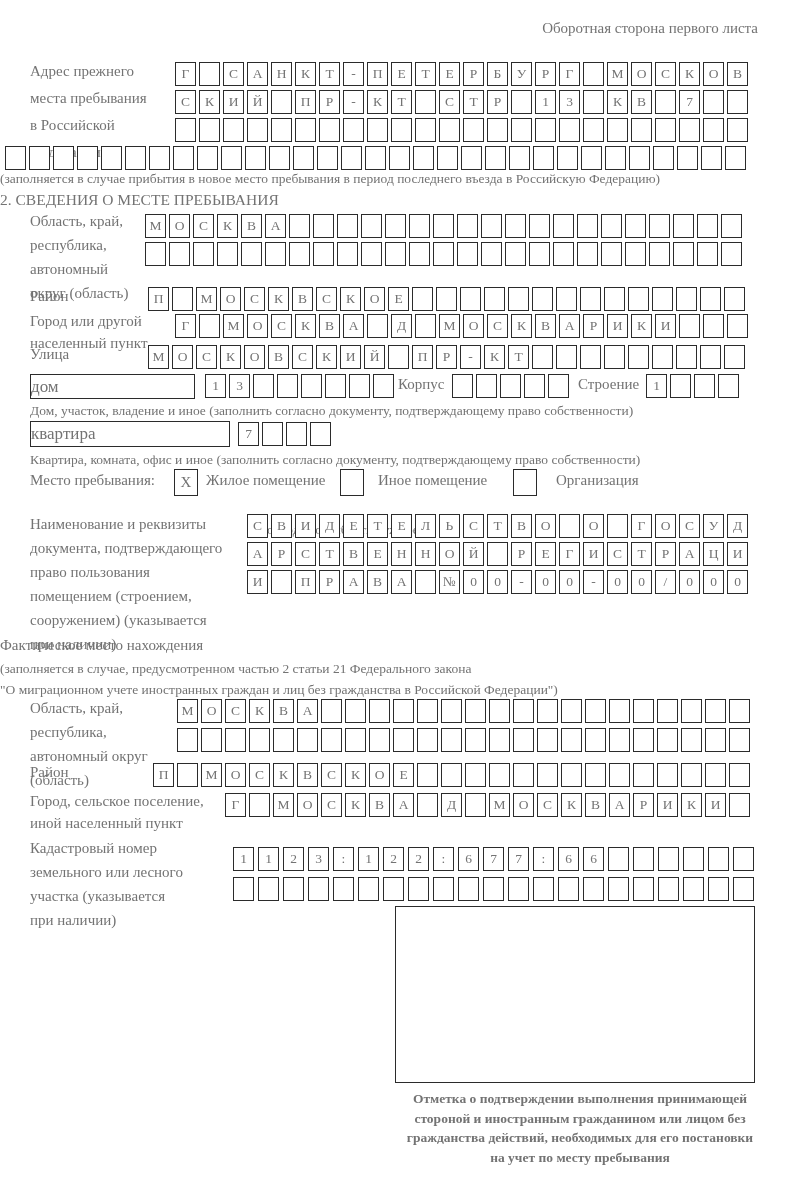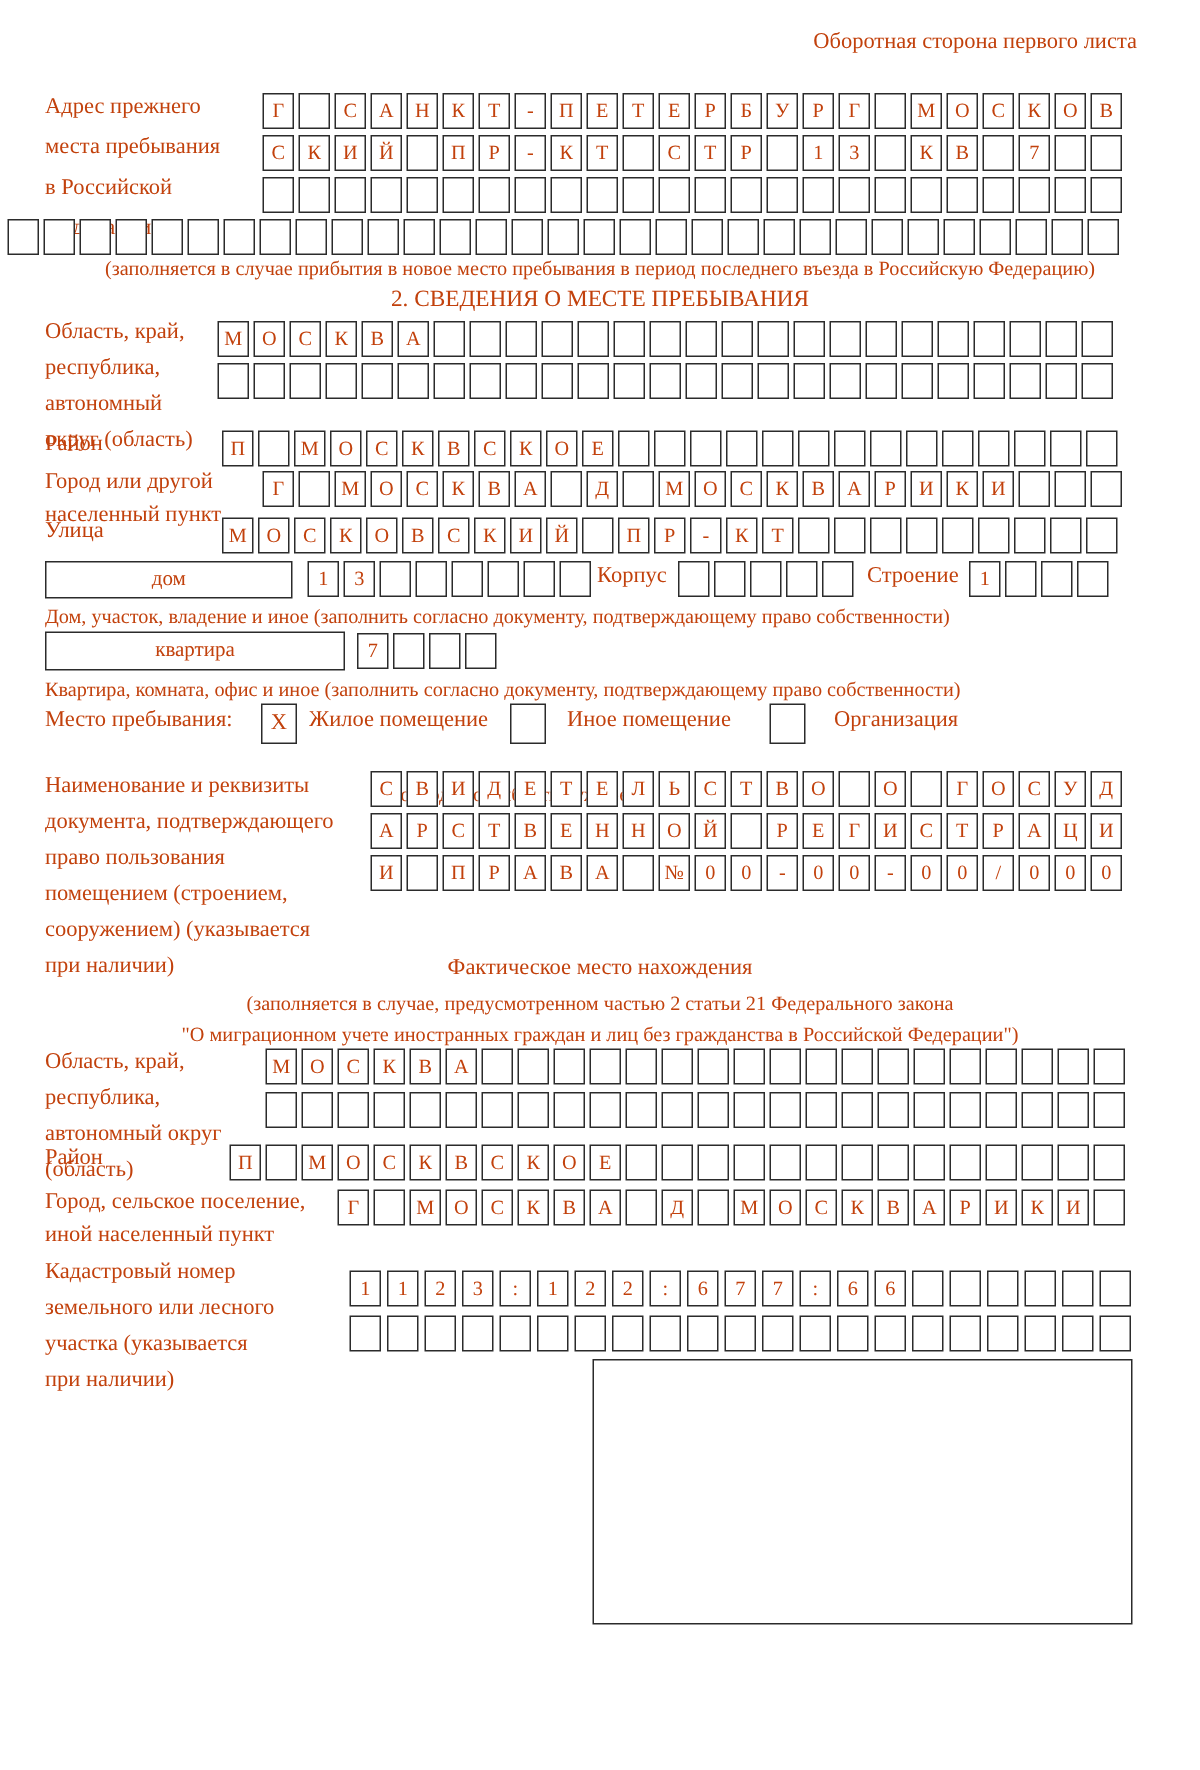--- a/index.html
+++ b/index.html
@@ -1,38 +1,38 @@
 <!DOCTYPE html>
 <html><head>
 <meta charset="utf-8">
 <style>
   html,body{margin:0;padding:0;background:#fff;}
   .page{
     position:relative;width:800px;height:1180px;background:#ffffff;
-    font-family:"Liberation Serif","DejaVu Serif",serif;color:#c2410c;overflow:hidden;
+    font-family:"Liberation Serif","DejaVu Serif",serif;color:#737373;overflow:hidden;
   }
   .abs{position:absolute;}
   .lbl{font-size:15px;white-space:pre-line;}
   .lh27{line-height:27px;}
   .lh24{line-height:24px;}
   .lh22{line-height:22px;}
   .note{font-size:13.5px;}
-  .center{text-align:center;width:800px;left:0;}
+  .center{text-align:left;width:800px;left:0;}
   .bold{font-weight:bold;}
   .title{font-weight:normal;font-size:15.5px;}
   .boxrow{display:flex;gap:3px;}
   .boxrow.gap4{gap:4px;}
   .box{
     box-sizing:border-box;flex:0 0 auto;width:21px;height:24px;
     border:1.6px solid #2b2b2b;display:flex;align-items:center;justify-content:center;
     font-size:13.5px;line-height:1;background:#fff;
   }
   .bigbox{
     box-sizing:border-box;border:1.6px solid #2b2b2b;background:#fff;
-    display:flex;align-items:center;justify-content:center;font-size:14px;
+    display:flex;align-items:center;justify-content:flex-start;font-size:17px;
   }
   .checkbox{
     box-sizing:border-box;width:24px;height:27px;border:1.6px solid #2b2b2b;
     display:flex;align-items:center;justify-content:center;font-size:15px;background:#fff;
   }
   .stampbox{box-sizing:border-box;border:1.6px solid #2b2b2b;background:#fff;}
 </style>
 </head>
 <body>
 
@@ -595,14 +595,18 @@
       <div class="box"></div>
       <div class="box"></div>
       <div class="box"></div>
       <div class="box"></div>
       <div class="box"></div>
       <div class="box"></div>
       <div class="box"></div>
     </div>
 
   <div class="abs stampbox" style="left:395px;top:906px;width:360px;height:177px;"></div>
+  <div class="abs note bold" style="left:385px;top:1089px;width:390px;text-align:center;white-space:pre-line;line-height:19.5px;">Отметка о подтверждении выполнения принимающей
+стороной и иностранным гражданином или лицом без
+гражданства действий, необходимых для его постановки
+на учет по месту пребывания</div>
 
 </div>
 
 </body></html>

